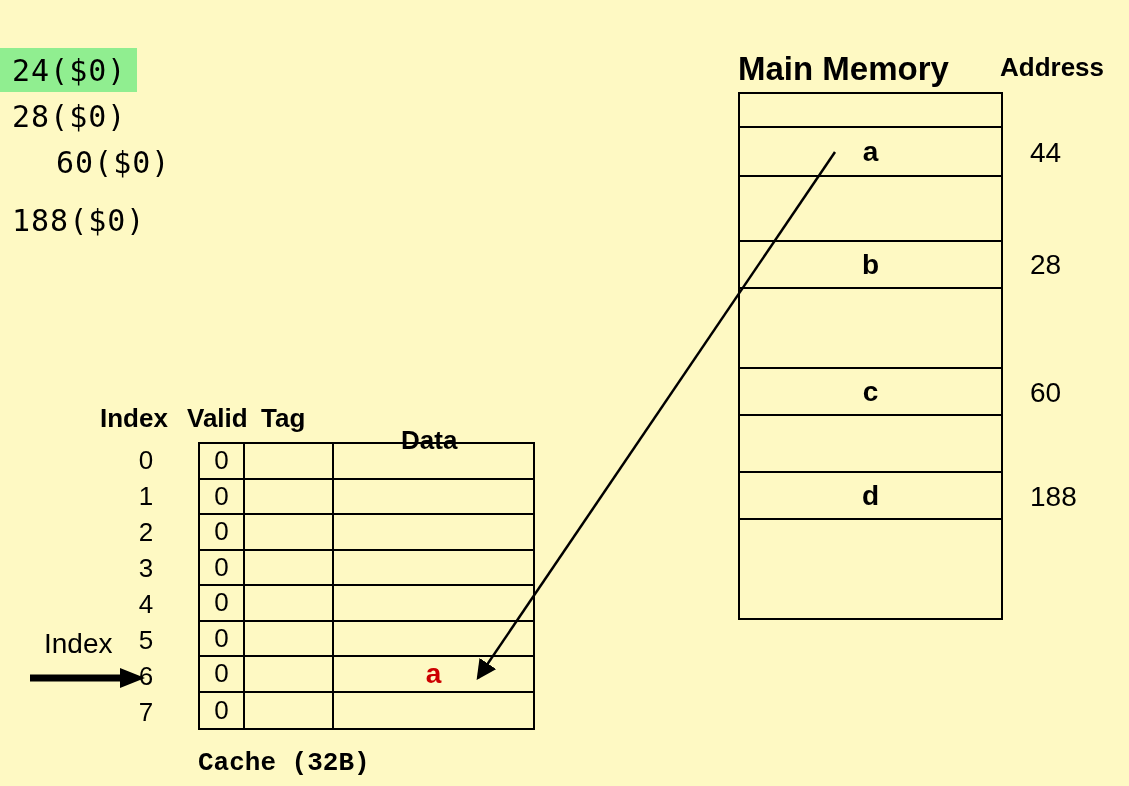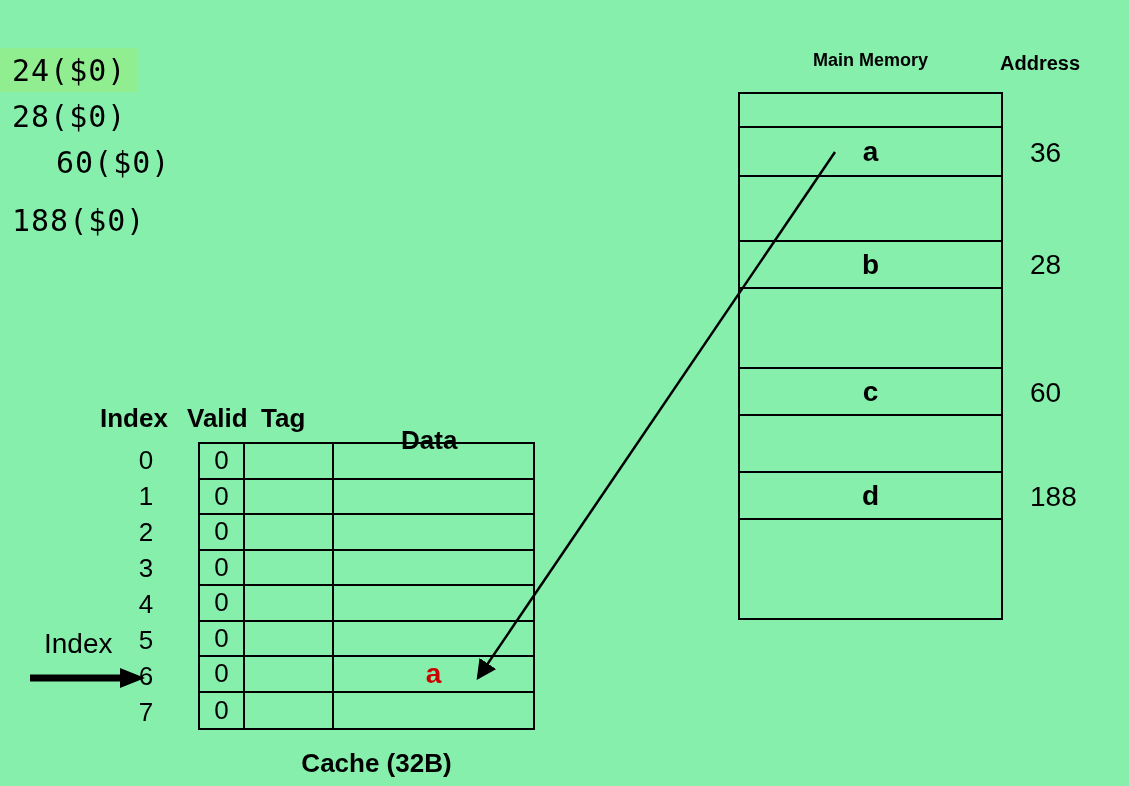--- a/index.html
+++ b/index.html
@@ -1,17 +1,17 @@
 <!DOCTYPE html>
 <html><head>
 <meta charset="utf-8">
 <style>
   html,body { margin:0; padding:0; background:#fff; }
   .stage {
-    position:relative; width:1129px; height:786px; background:#86efac;
+    position:relative; width:1129px; height:786px; background:#fef9c3;
     font-family:"Liberation Sans", sans-serif; color:#000; overflow:hidden;
   }
 
   
   .access-item {
     position:absolute; left:0; height:44px; display:flex; align-items:center;
     padding-left:12px; font-family:"DejaVu Sans Mono", monospace;
     font-size:30px; letter-spacing:1px; color:#000; white-space:pre;
   }
   .access-item.highlighted { background:#90EE90; width:125px; }
@@ -44,28 +44,28 @@
     display:grid; grid-template-columns:45px 89px 1fr; grid-template-rows:repeat(8, 1fr);
   }
   .cc {
     box-sizing:border-box; border-bottom:2.5px solid #000;
     display:flex; align-items:center; justify-content:center; font-size:26px;
   }
   .cc.valid, .cc.tag { border-right:2.5px solid #000; }
   .cc.lastrow { border-bottom:none; }
   .cc.data.hit { color:#CC0000; font-weight:bold; font-size:28px; }
 
-  .cache-caption { position:absolute; left:198px; top:748px; width:357px; text-align:center; font-weight:bold; font-size:26px; }
+  .cache-caption { position:absolute; left:198px; top:748px; width:357px; font-weight:bold; font-size:26px;font-family:Liberation Mono, monospace; }
 
   
   .side-index-label { position:absolute; left:44px; top:628px; font-size:28px; }
 
   
-  .mem-title   { position:absolute; left:738px; top:50px; width:265px; text-align:center; font-weight:bold; font-size:18px; }
-  .addr-header { position:absolute; left:1000px; top:52px; font-weight:bold; font-size:20px; }
+  .mem-title   { position:absolute; left:738px; top:50px; width:265px; text-align:left; font-weight:bold; font-size:33px; }
+  .addr-header { position:absolute; left:1000px; top:52px; font-weight:bold; font-size:26px; }
   .mem-table {
     position:absolute; left:738px; top:92px; width:265px; height:528px;
     border:2.5px solid #000; box-sizing:border-box;
     display:grid; grid-template-rows:34px 49px 65px 47px 80px 47px 57px 47px 1fr;
   }
   .mem-row {
     box-sizing:border-box; border-bottom:2.5px solid #000;
     display:flex; align-items:center; justify-content:center;
     font-weight:bold; font-size:28px;
   }
@@ -150,21 +150,21 @@
     <div class="mem-row">a</div>
     <div class="mem-row"></div>
     <div class="mem-row">b</div>
     <div class="mem-row"></div>
     <div class="mem-row">c</div>
     <div class="mem-row"></div>
     <div class="mem-row">d</div>
     <div class="mem-row"></div>
   </div>
 
-  <div class="addr addr-0">36</div>
+  <div class="addr addr-0">44</div>
   <div class="addr addr-1">28</div>
   <div class="addr addr-2">60</div>
   <div class="addr addr-3">188</div>
 
   <svg class="arrows" width="1129" height="786" viewBox="0 0 1129 786">
     <defs>
       <marker id="ah" markerWidth="8" markerHeight="8" refX="7" refY="4" orient="auto">
         <path d="M0,0 L8,4 L0,8 z" fill="#000"></path>
       </marker>
     </defs>

